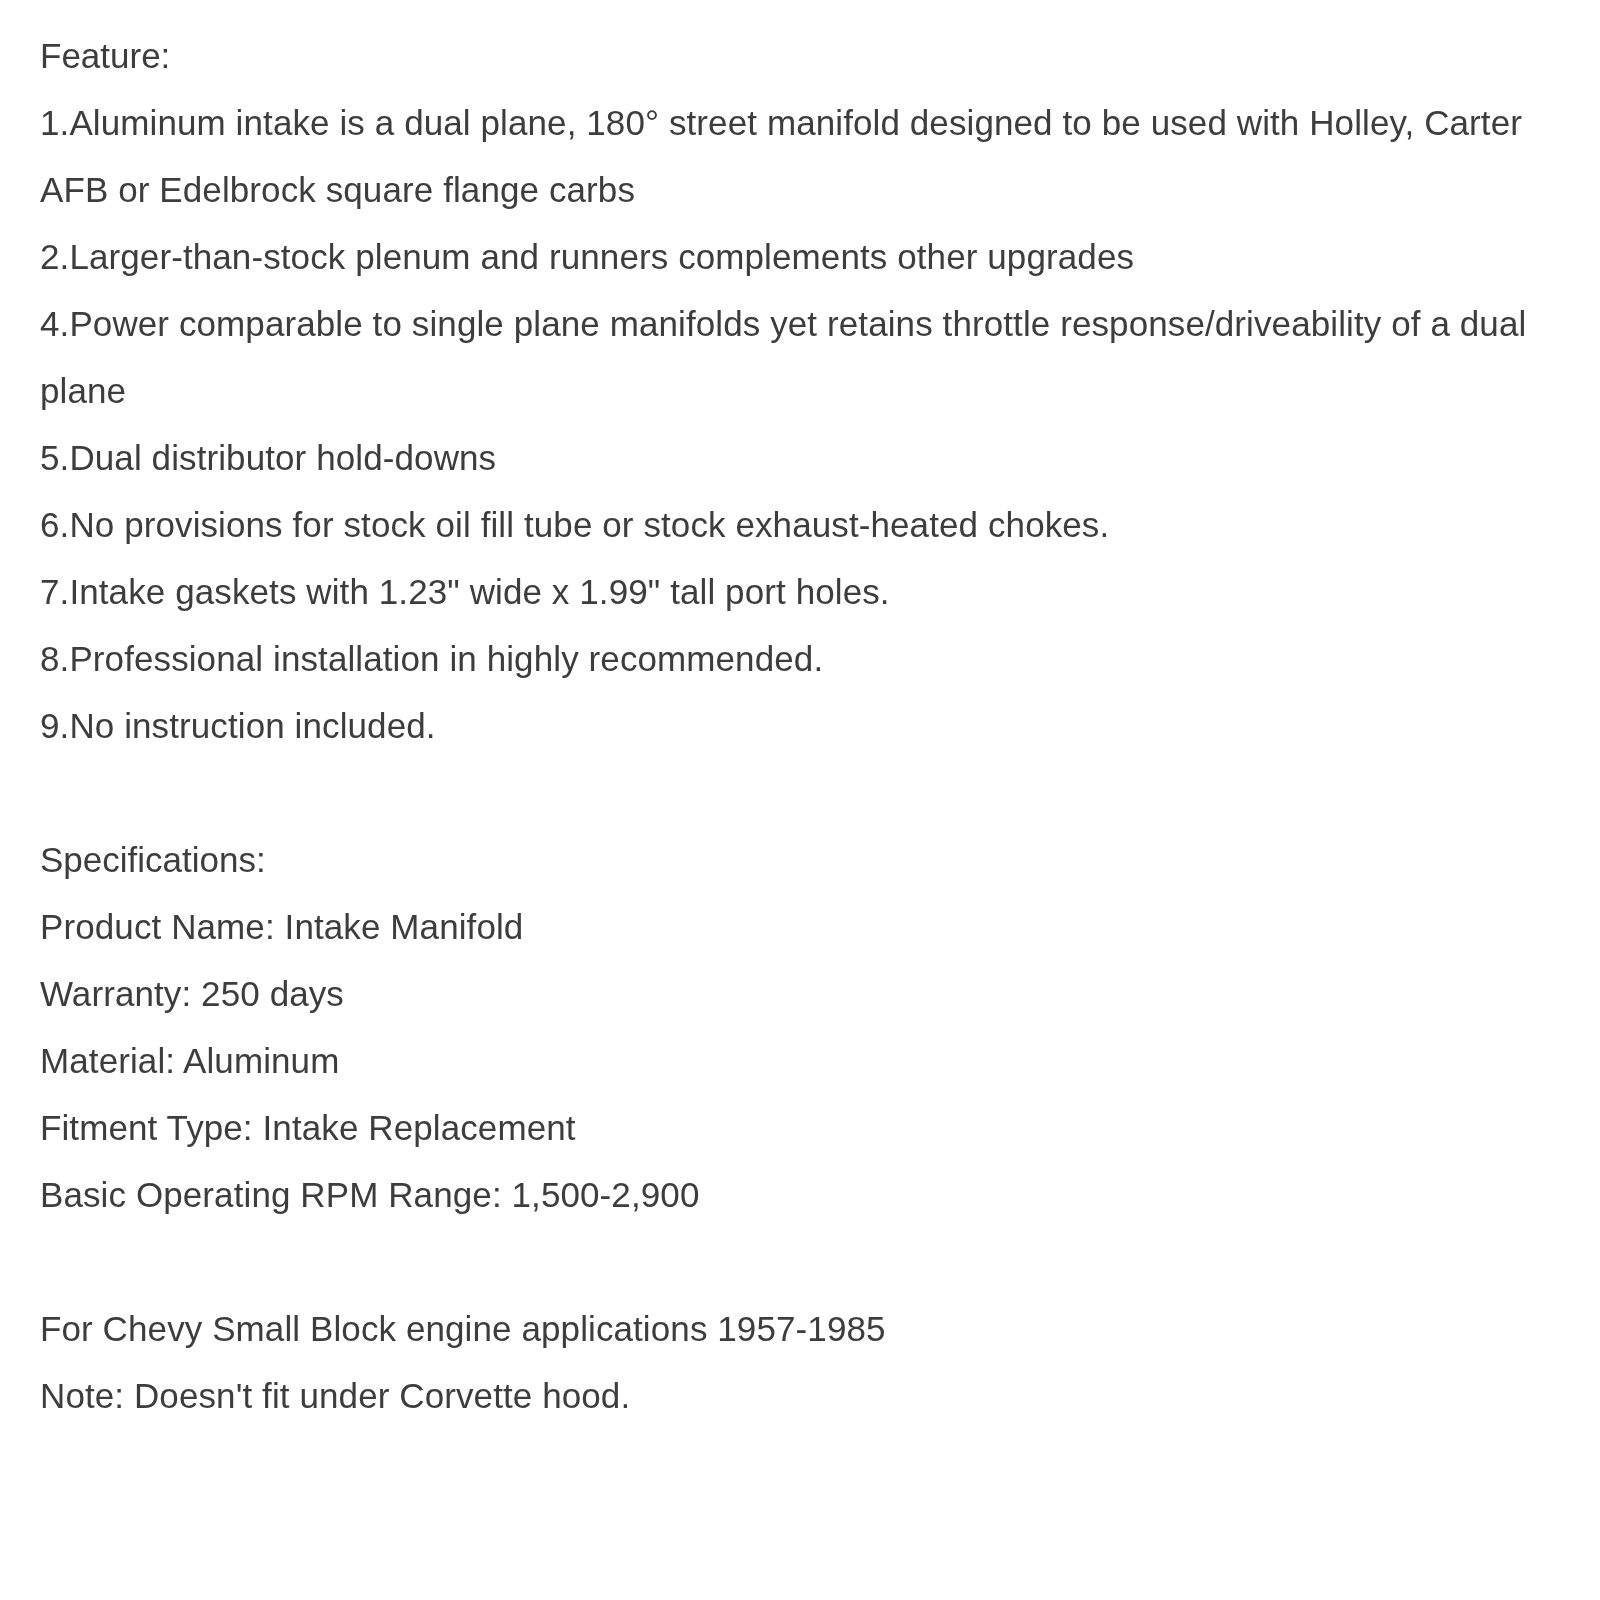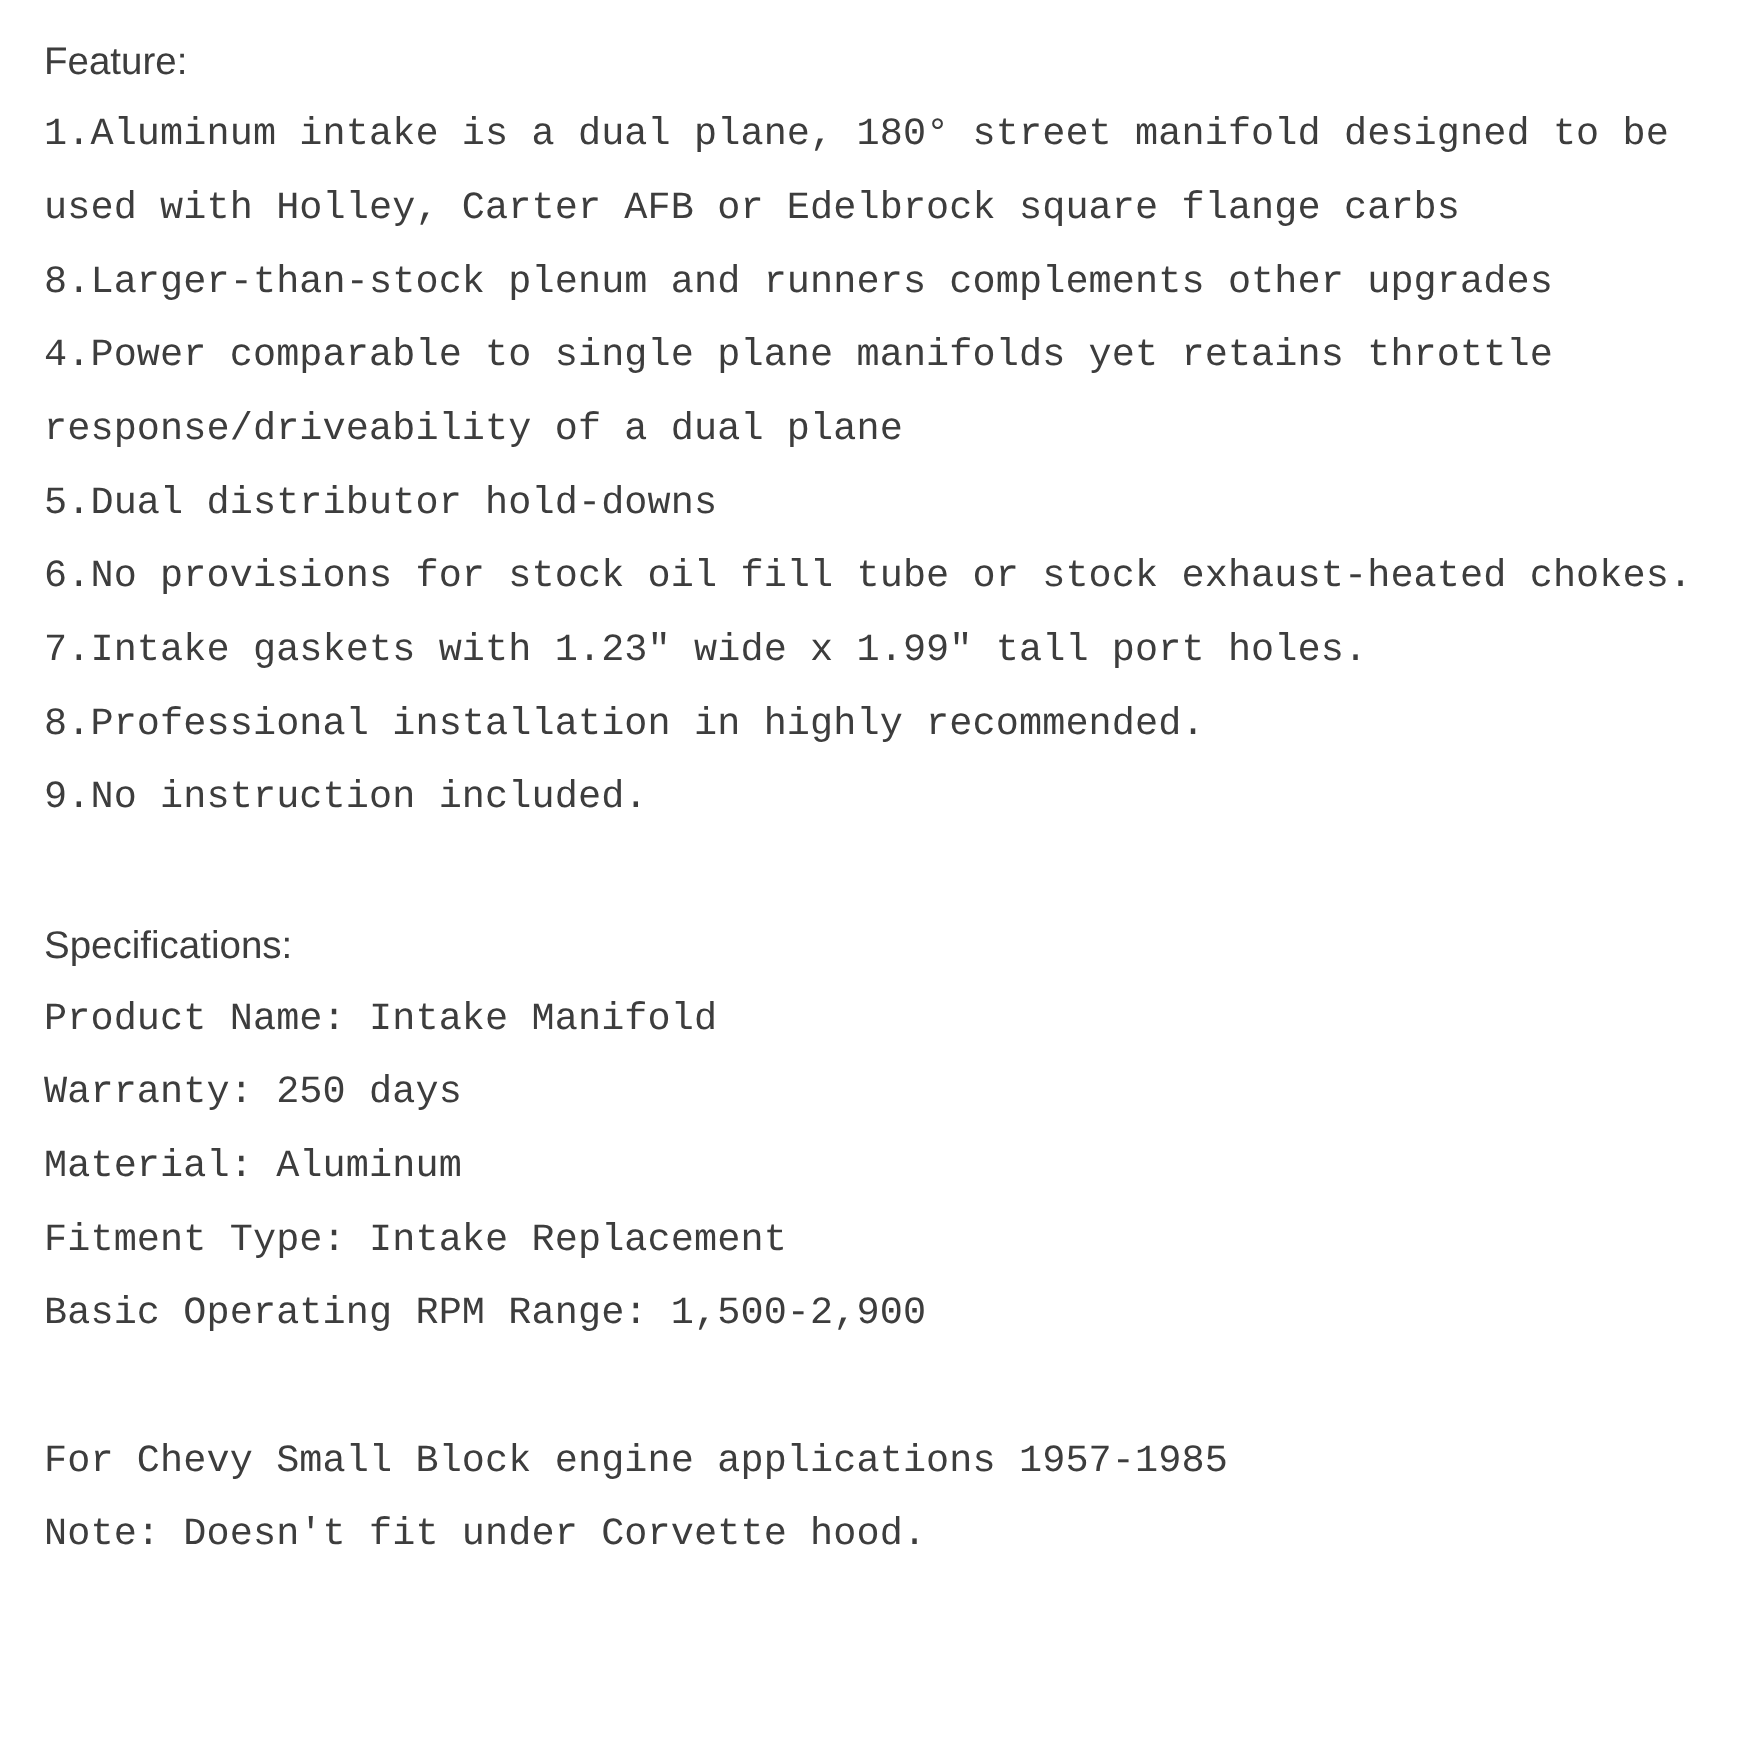--- a/index.html
+++ b/index.html
@@ -19,40 +19,39 @@
     width: 1600px;
     height: 1600px;
     padding: 22px 40px 12px 40px;
   }
   .line {
     font-size: 35px;
     line-height: 67px;
     color: #3d3d3d;
     white-space: pre-wrap;
     letter-spacing: 0.1px;
-    font-family: Liberation Mono, monospace;
   }
   .spacer {
     height: 67px;
   }
   .section-head {
     font-size: 35px;
     line-height: 67px;
     color: #3d3d3d;
   }
 </style>
 </head>
 <body>
 
 <div class="page">
 
   <div class="section-head">Feature:</div>
 
   <div class="line">1.Aluminum intake is a dual plane, 180° street manifold designed to be used with Holley, Carter AFB or Edelbrock square flange carbs</div>
-  <div class="line">8.Larger-than-stock plenum and runners complements other upgrades</div>
+  <div class="line">2.Larger-than-stock plenum and runners complements other upgrades</div>
   <div class="line">4.Power comparable to single plane manifolds yet retains throttle response/driveability of a dual plane</div>
   <div class="line">5.Dual distributor hold-downs</div>
   <div class="line">6.No provisions for stock oil fill tube or stock exhaust-heated chokes.</div>
   <div class="line">7.Intake gaskets with 1.23" wide x 1.99" tall port holes.</div>
   <div class="line">8.Professional installation in highly recommended.</div>
   <div class="line">9.No instruction included.</div>
 
   <div class="spacer"></div>
 
   <div class="section-head">Specifications:</div>

